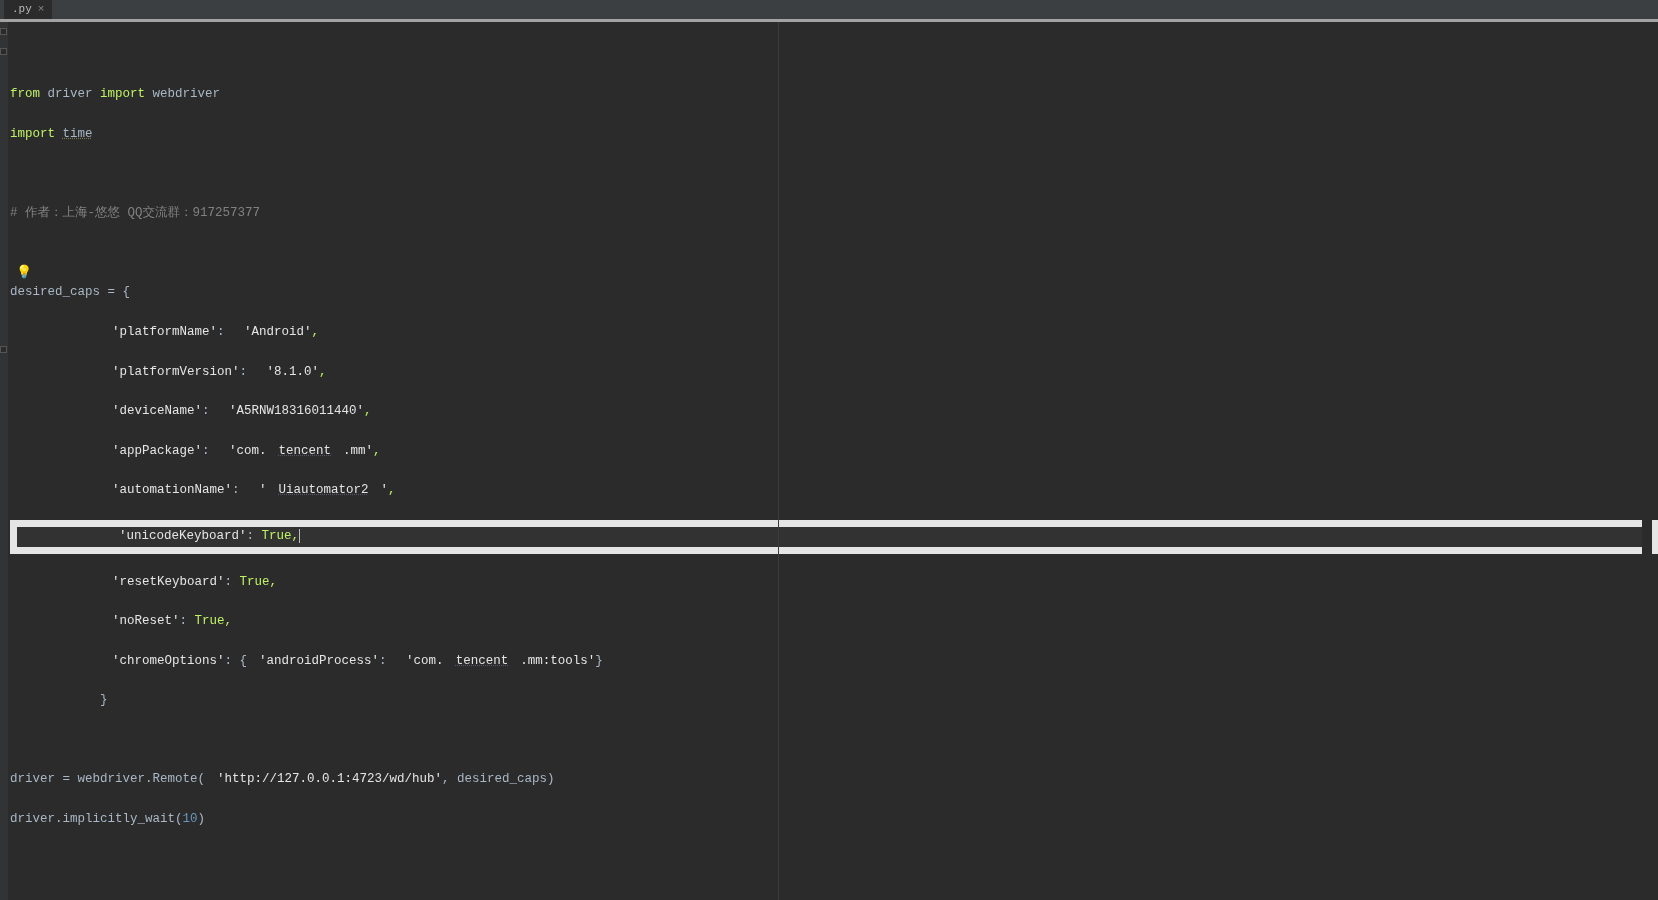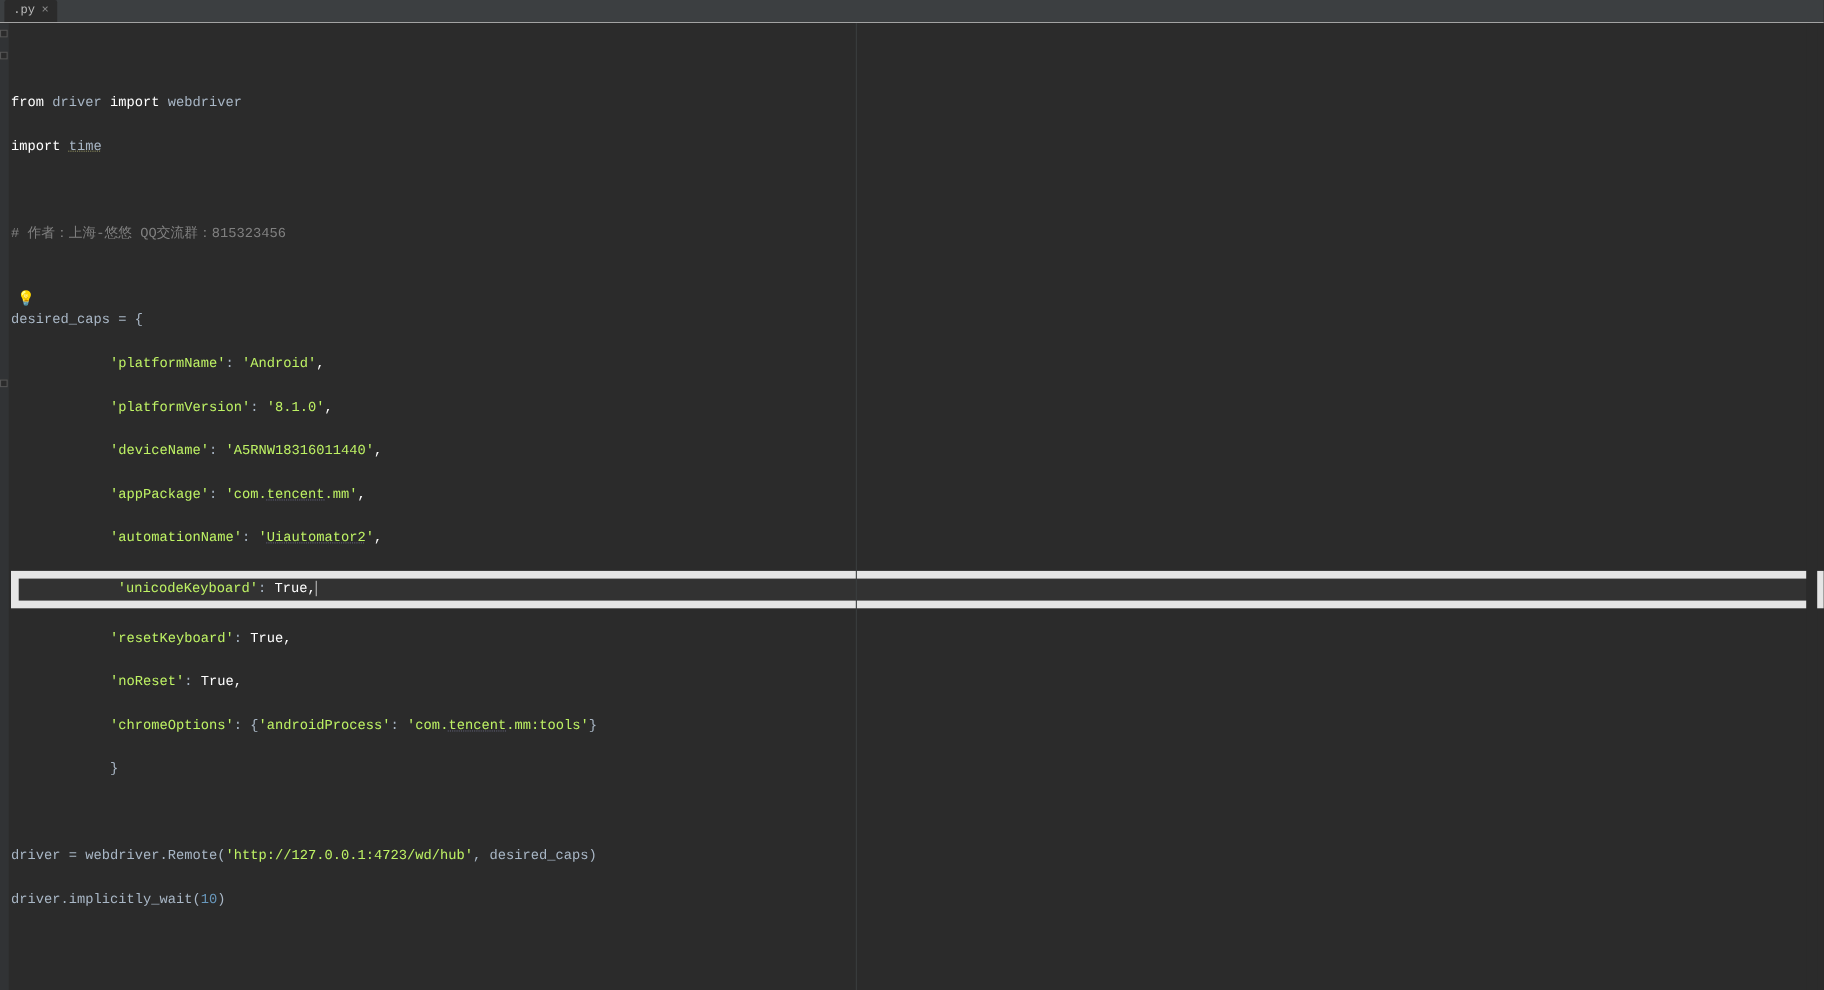--- a/index.html
+++ b/index.html
@@ -1,34 +1,34 @@
 <!DOCTYPE html>
 <html><head>
 <meta charset="utf-8">
 <style>
   * { margin:0; padding:0; box-sizing:border-box; }
   html,body { width:1658px; height:900px; background:#2b2b2b; font-family:"Microsoft YaHei UI","NSimSun","SimSun","Courier New",monospace; font-size:12px; color:#a9b7c6; overflow:hidden; }
   .root { display:flex; flex-direction:column; height:900px; }
 
   
-  .tabbar { height:22px; background:#3c3f41; display:flex; align-items:flex-end; padding-left:4px; gap:2px; border-bottom:1px solid #a3a3a3; }
+  .tabbar { height:22px; background:#3c3f41; display:flex; align-items:flex-end; padding-left:4px; gap:2px; border-bottom:3px solid #a3a3a3; }
   .tab { height:20px; background:#515658; color:#bbb; padding:2px 8px; font-size:11px; display:flex; align-items:center; gap:6px; border-top-left-radius:2px; border-top-right-radius:2px; }
   .tab.active { background:#2b2b2b; color:#bbb; }
   .tab .close { color:#888; cursor:pointer; font-size:11px; }
 
   
   .editor-area { flex:0 0 460px; display:flex; background:#2b2b2b; position:relative; border-bottom:1px solid #1e1e1e; }
   .gutter { width:8px; background:#313335; position:relative; }
   .gutter .fold { position:absolute; left:0; width:7px; height:7px; border:1px solid #555; background:#2b2b2b; }
   .gutter .bulb { position:absolute; left:16px; color:#ffc66d; font-size:13px; }
   .code { flex:1; padding:4px 0 4px 2px; white-space:pre; font-family:"NSimSun","SimSun","Courier New",monospace; font-size:12.5px; line-height:19.8px; color:#a9b7c6; position:relative; }
   .code .cur { border:7px solid #e5e5e5; background:#323232; padding:0; margin:-1px 0; }
   .code .caret { display:inline-block; width:0; border-left:1px solid #bbb; height:14px; vertical-align:middle; }
-  .c-kw { color:#ffffff; }
-  .c-str{ color:#bef264; }
+  .c-kw { color:#bef264; }
+  .c-str{ color:#e5e5e5;margin-left:12px; }
   .c-cmt{ color:#808080; }
   .c-num{ color:#6897bb;margin-top:22px; }
   .c-ul { text-decoration:underline dotted #556; }
   .c-ul2{ text-decoration:underline dotted #7a7a54;text-align:center; }
   .rmargin{ position:absolute; top:0; bottom:0; left:770px; border-left:1px solid #3a3d3f; }
   .emargin{ position:absolute; top:0; bottom:0; right:6px; width:10px; background:#2b2b2b; }
 </style>
 </head>
 <body>
 
@@ -47,21 +47,21 @@
       <span class="fold" style="top:26px"></span>
       <span class="fold" style="top:324px"></span>
       <span class="bulb" style="top:242px">💡</span>
     </div>
     <div class="code">
       <div class="rmargin"></div>
       <div class="emargin"></div>
 <div><span class="c-kw">from </span><span>driver </span><span class="c-kw">import </span><span>webdriver</span></div>
 <div><span class="c-kw">import </span><span class="c-ul2">time</span></div>
 <div>&nbsp;</div>
-<div><span class="c-cmt"># 作者：上海-悠悠 QQ交流群：815323456</span></div>
+<div><span class="c-cmt"># 作者：上海-悠悠 QQ交流群：917257377</span></div>
 <div>&nbsp;</div>
 <div><span>desired_caps = {</span></div>
 <div><span>            </span><span class="c-str">'platformName'</span><span>: </span><span class="c-str">'Android'</span><span class="c-kw">,</span></div>
 <div><span>            </span><span class="c-str">'platformVersion'</span><span>: </span><span class="c-str">'8.1.0'</span><span class="c-kw">,</span></div>
 <div><span>            </span><span class="c-str">'deviceName'</span><span>: </span><span class="c-str">'A5RNW18316011440'</span><span class="c-kw">,</span></div>
 <div><span>            </span><span class="c-str">'appPackage'</span><span>: </span><span class="c-str">'com.</span><span class="c-str c-ul">tencent</span><span class="c-str">.mm'</span><span class="c-kw">,</span></div>
 <div><span>            </span><span class="c-str">'automationName'</span><span>: </span><span class="c-str">'</span><span class="c-str c-ul">Uiautomator2</span><span class="c-str">'</span><span class="c-kw">,</span></div>
 <div class="cur"><span>            </span><span class="c-str">'unicodeKeyboard'</span><span>: </span><span class="c-kw">True</span><span class="c-kw">,</span><span class="caret"></span></div>
 <div><span>            </span><span class="c-str">'resetKeyboard'</span><span>: </span><span class="c-kw">True</span><span class="c-kw">,</span></div>
 <div><span>            </span><span class="c-str">'noReset'</span><span>: </span><span class="c-kw">True</span><span class="c-kw">,</span></div>

